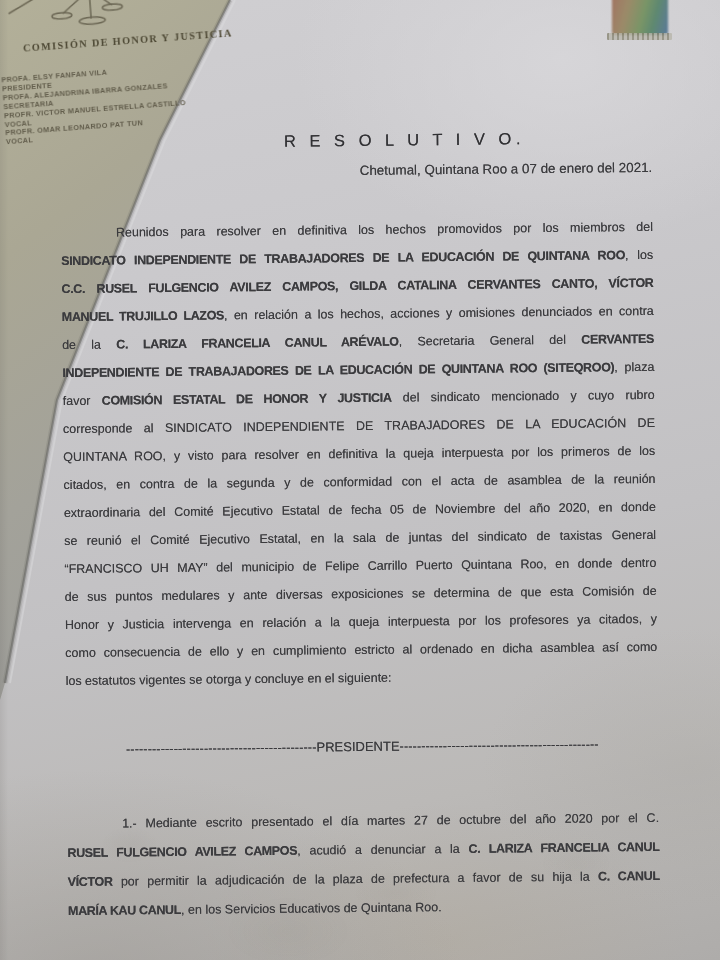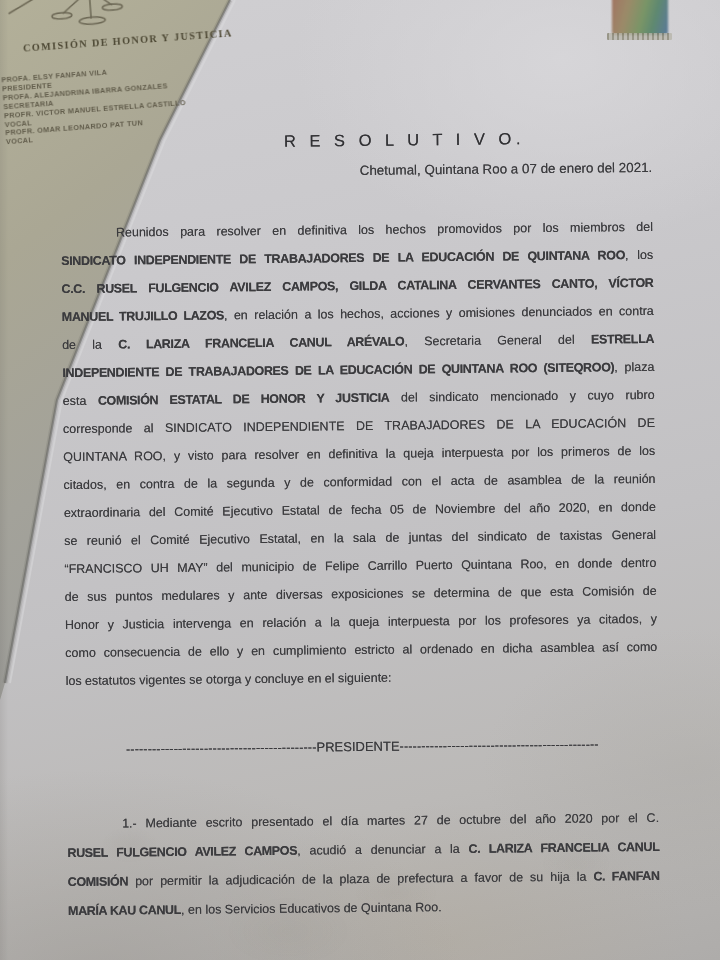--- a/index.html
+++ b/index.html
@@ -125,39 +125,39 @@
 
   <div class="content">
     <div class="doc-title">R E S O L U T I V O.</div>
     <div class="dateline">Chetumal, Quintana Roo a 07 de enero del 2021.</div>
 
     <div class="paragraph p1">
         <div class="line indent"><span>Reunidos para resolver en definitiva los hechos promovidos por los miembros del</span></div>
         <div class="line"><span class="b">SINDICATO INDEPENDIENTE DE TRABAJADORES DE LA EDUCACIÓN DE QUINTANA ROO</span><span>, los</span></div>
         <div class="line"><span class="b">C.C. RUSEL FULGENCIO AVILEZ CAMPOS, GILDA CATALINA CERVANTES CANTO, VÍCTOR</span></div>
         <div class="line"><span class="b">MANUEL TRUJILLO LAZOS</span><span>, en relación a los hechos, acciones y omisiones denunciados en contra</span></div>
-        <div class="line"><span>de la </span><span class="b">C. LARIZA FRANCELIA CANUL ARÉVALO</span><span>, Secretaria General del </span><span class="b">ESTRELLA</span></div>
+        <div class="line"><span>de la </span><span class="b">C. LARIZA FRANCELIA CANUL ARÉVALO</span><span>, Secretaria General del </span><span class="b">CERVANTES</span></div>
         <div class="line"><span class="b">INDEPENDIENTE DE TRABAJADORES DE LA EDUCACIÓN DE QUINTANA ROO (SITEQROO)</span><span>, plaza</span></div>
-        <div class="line"><span>esta </span><span class="b">COMISIÓN ESTATAL DE HONOR Y JUSTICIA</span><span> del sindicato mencionado y cuyo rubro</span></div>
+        <div class="line"><span>favor </span><span class="b">COMISIÓN ESTATAL DE HONOR Y JUSTICIA</span><span> del sindicato mencionado y cuyo rubro</span></div>
         <div class="line"><span>corresponde al SINDICATO INDEPENDIENTE DE TRABAJADORES DE LA EDUCACIÓN DE</span></div>
         <div class="line"><span>QUINTANA ROO, y visto para resolver en definitiva la queja interpuesta por los primeros de los</span></div>
         <div class="line"><span>citados, en contra de la segunda y de conformidad con el acta de asamblea de la reunión</span></div>
         <div class="line"><span>extraordinaria del Comité Ejecutivo Estatal de fecha 05 de Noviembre del año 2020, en donde</span></div>
         <div class="line"><span>se reunió el Comité Ejecutivo Estatal, en la sala de juntas del sindicato de taxistas General</span></div>
         <div class="line"><span>“FRANCISCO UH MAY” del municipio de Felipe Carrillo Puerto Quintana Roo, en donde dentro</span></div>
         <div class="line"><span>de sus puntos medulares y ante diversas exposiciones se determina de que esta Comisión de</span></div>
         <div class="line"><span>Honor y Justicia intervenga en relación a la queja interpuesta por los profesores ya citados, y</span></div>
         <div class="line"><span>como consecuencia de ello y en cumplimiento estricto al ordenado en dicha asamblea así como</span></div>
         <div class="line last"><span>los estatutos vigentes se otorga y concluye en el siguiente:</span></div>
       </div>
 
     <div class="divider"><span>--------------------------------------------</span><span>PRESIDENTE</span><span>----------------------------------------------</span></div>
 
     <div class="paragraph p2">
         <div class="line indent"><span>1.- Mediante escrito presentado el día martes 27 de octubre del año 2020 por el C.</span></div>
         <div class="line"><span class="b">RUSEL FULGENCIO AVILEZ CAMPOS</span><span>, acudió a denunciar a la </span><span class="b">C. LARIZA FRANCELIA CANUL</span></div>
-        <div class="line"><span class="b">COMISIÓN</span><span> por permitir la adjudicación de la plaza de prefectura a favor de su hija la </span><span class="b">C. FANFAN</span></div>
+        <div class="line"><span class="b">VÍCTOR</span><span> por permitir la adjudicación de la plaza de prefectura a favor de su hija la </span><span class="b">C. CANUL</span></div>
         <div class="line last"><span class="b">MARÍA KAU CANUL</span><span>, en los Servicios Educativos de Quintana Roo.</span></div>
       </div>
   </div>
 
   <div class="grain"></div>
 </div>
 
 </body></html>

